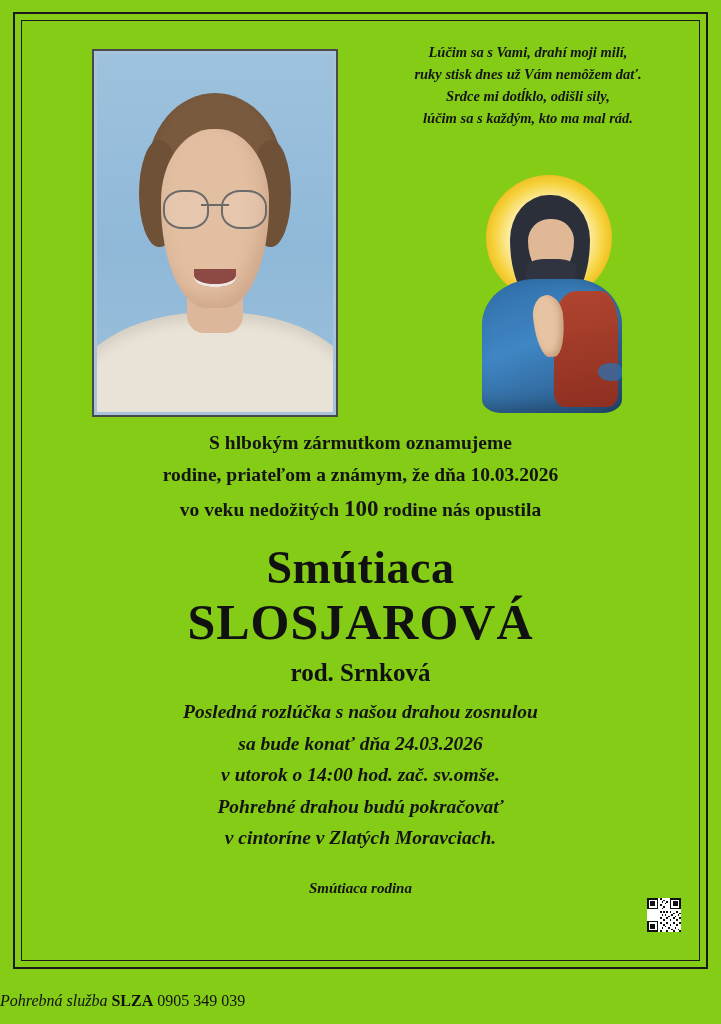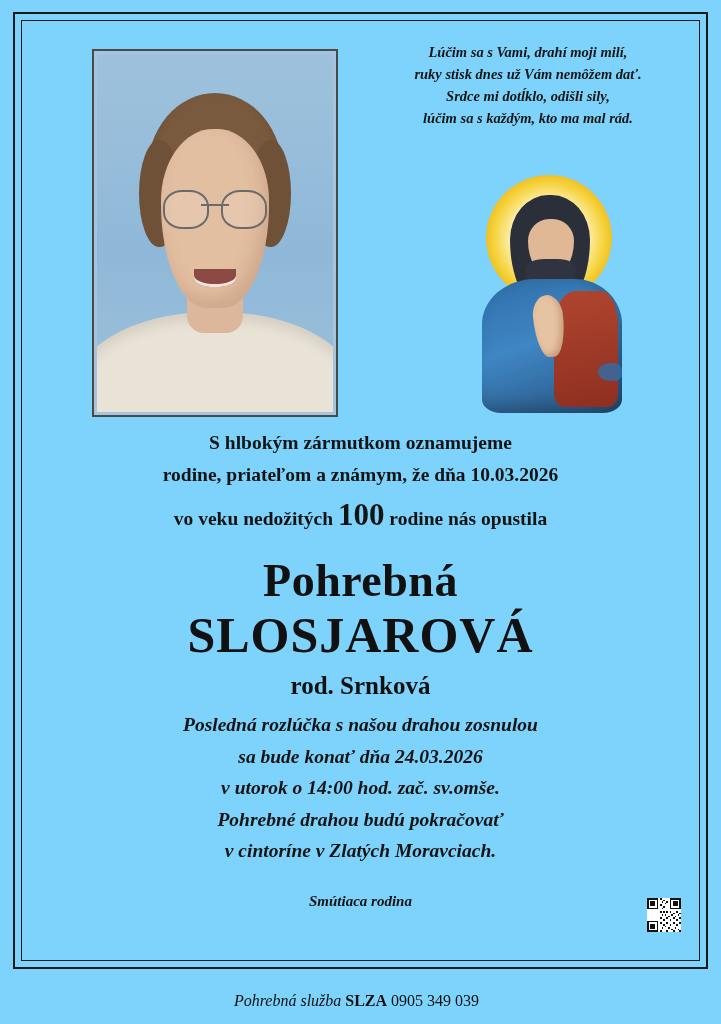--- a/index.html
+++ b/index.html
@@ -14,21 +14,21 @@
     color: #111111;
     overflow: hidden;
     position: relative;
   }
 
   .page {
     position: relative;
     width: 721px;
     height: 1024px;
     box-sizing: border-box;
-    background: #7dd3fc;
+    background: #84cc16;
   }
 
   
   .frame-outer {
     position: absolute;
     left: 13px;
     top: 12px;
     right: 13px;
     bottom: 55px;
     border: 2px solid #1a1a1a;
@@ -277,21 +277,21 @@
     text-align: center;
     margin-top: 10px;
   }
   .line-intro {
     font-weight: bold;
     font-size: 19.5px;
     line-height: 1.62;
     color: #141414;
   }
   .age-num {
-    font-size: 31px;
+    font-size: 23px;
     text-align: right;
   }
   .name-first {
     font-weight: bold;
     font-size: 46px;
     letter-spacing: 0.5px;
     margin-top: 16px;
     line-height: 1.08;
   }
   .name-last {
@@ -332,21 +332,20 @@
     height: 34px;
   }
   .qr svg { display: block; }
 
   
   .footer {
     position: absolute;
     left: 0;
     right: 8px;
     bottom: 14px;
-    text-align: center;
     font-style: italic;
     font-size: 16px;
     color: #111111;
   }
   .footer b { font-style: normal; font-weight: bold; }
   .footer .phone { font-style: normal; }
 </style>
 </head>
 <body>
 
@@ -398,21 +397,21 @@
 
     <div class="announce">
       <div class="line-intro">S hlbokým zármutkom oznamujeme</div>
       <div class="line-intro">rodine, priateľom a známym, že dňa 10.03.2026</div>
       <div class="line-intro">
         <span>vo veku nedožitých</span>
         <span class="age-num">100</span>
         <span>rodine nás opustila</span>
       </div>
 
-      <div class="name-first">Pohrebná</div>
+      <div class="name-first">Smútiaca</div>
       <div class="name-last">SLOSJAROVÁ</div>
       <div class="maiden">rod. Srnková</div>
 
       <div class="farewell">
         <div>Posledná rozlúčka s našou drahou zosnulou</div>
         <div>sa bude konať dňa 24.03.2026</div>
         <div>v utorok o 14:00 hod. zač. sv.omše.</div>
         <div>Pohrebné drahou budú pokračovať</div>
         <div>v cintoríne v Zlatých Moravciach.</div>
       </div>

